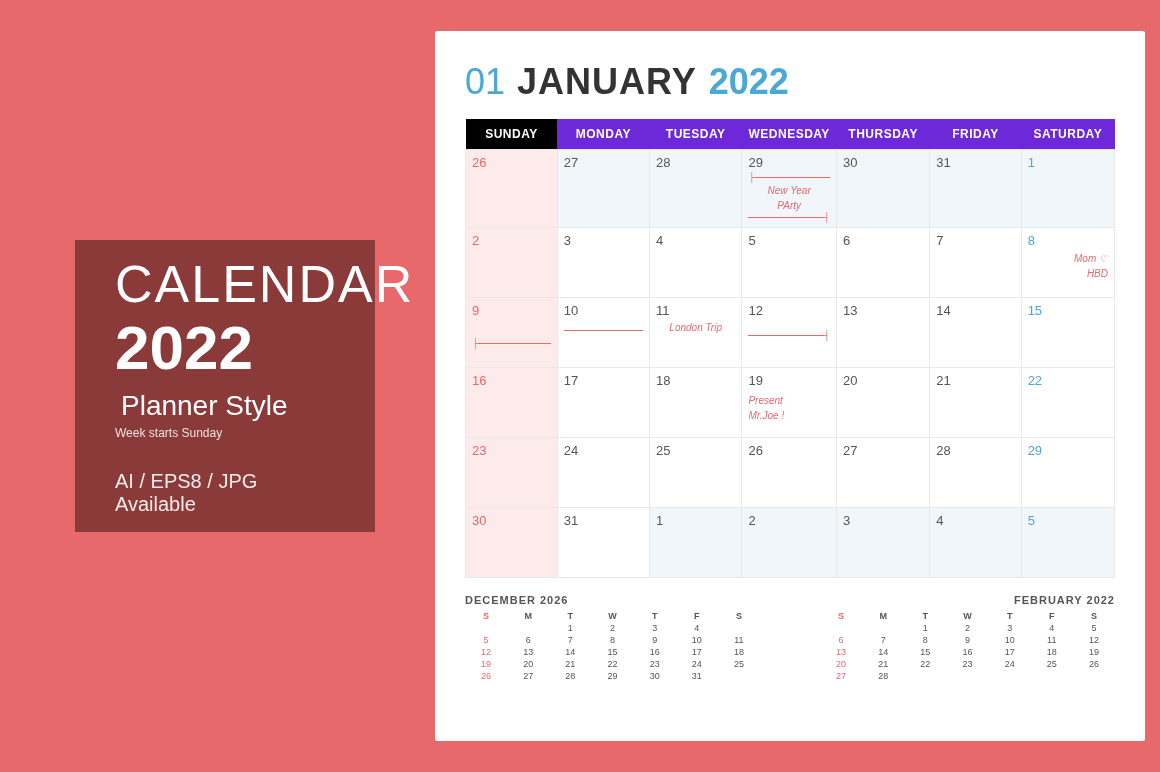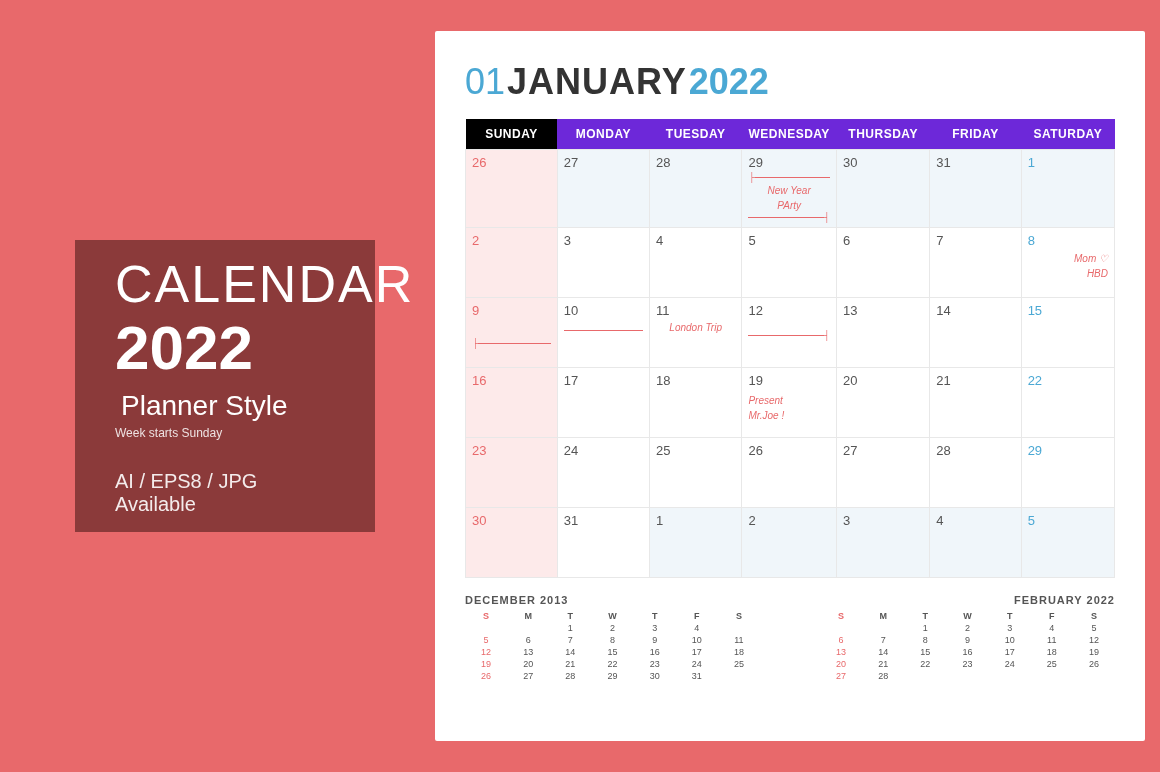--- a/index.html
+++ b/index.html
@@ -71,21 +71,21 @@
       width: 710px;
       min-height: 710px;
       padding: 30px 30px 24px 30px;
       border-radius: 2px;
       flex-shrink: 0;
     }
 
     .month-header {
       display: flex;
       align-items: flex-start;
-      gap: 2px;
+      gap: 12px;
       margin-bottom: 16px;
     }
 
     .month-num {
       font-size: 36px;
       color: #4ba8d4;
       font-weight: 400;
     }
 
     .month-name {
@@ -427,21 +427,21 @@
         <td class="other-month">
           <span class="day-num blue">5</span>
         </td>
       </tr>
     </tbody>
   </table>
 
   <div class="mini-notes-section" style="margin-top:16px;">
 
     <div class="mini-cal">
-      <div class="mini-cal-title">DECEMBER 2013</div>
+      <div class="mini-cal-title">DECEMBER 2026</div>
       <table>
         <thead>
           <tr>
             <th class="s-col">S</th>
             <th>M</th>
             <th>T</th>
             <th>W</th>
             <th>T</th>
             <th>F</th>
             <th>S</th>

